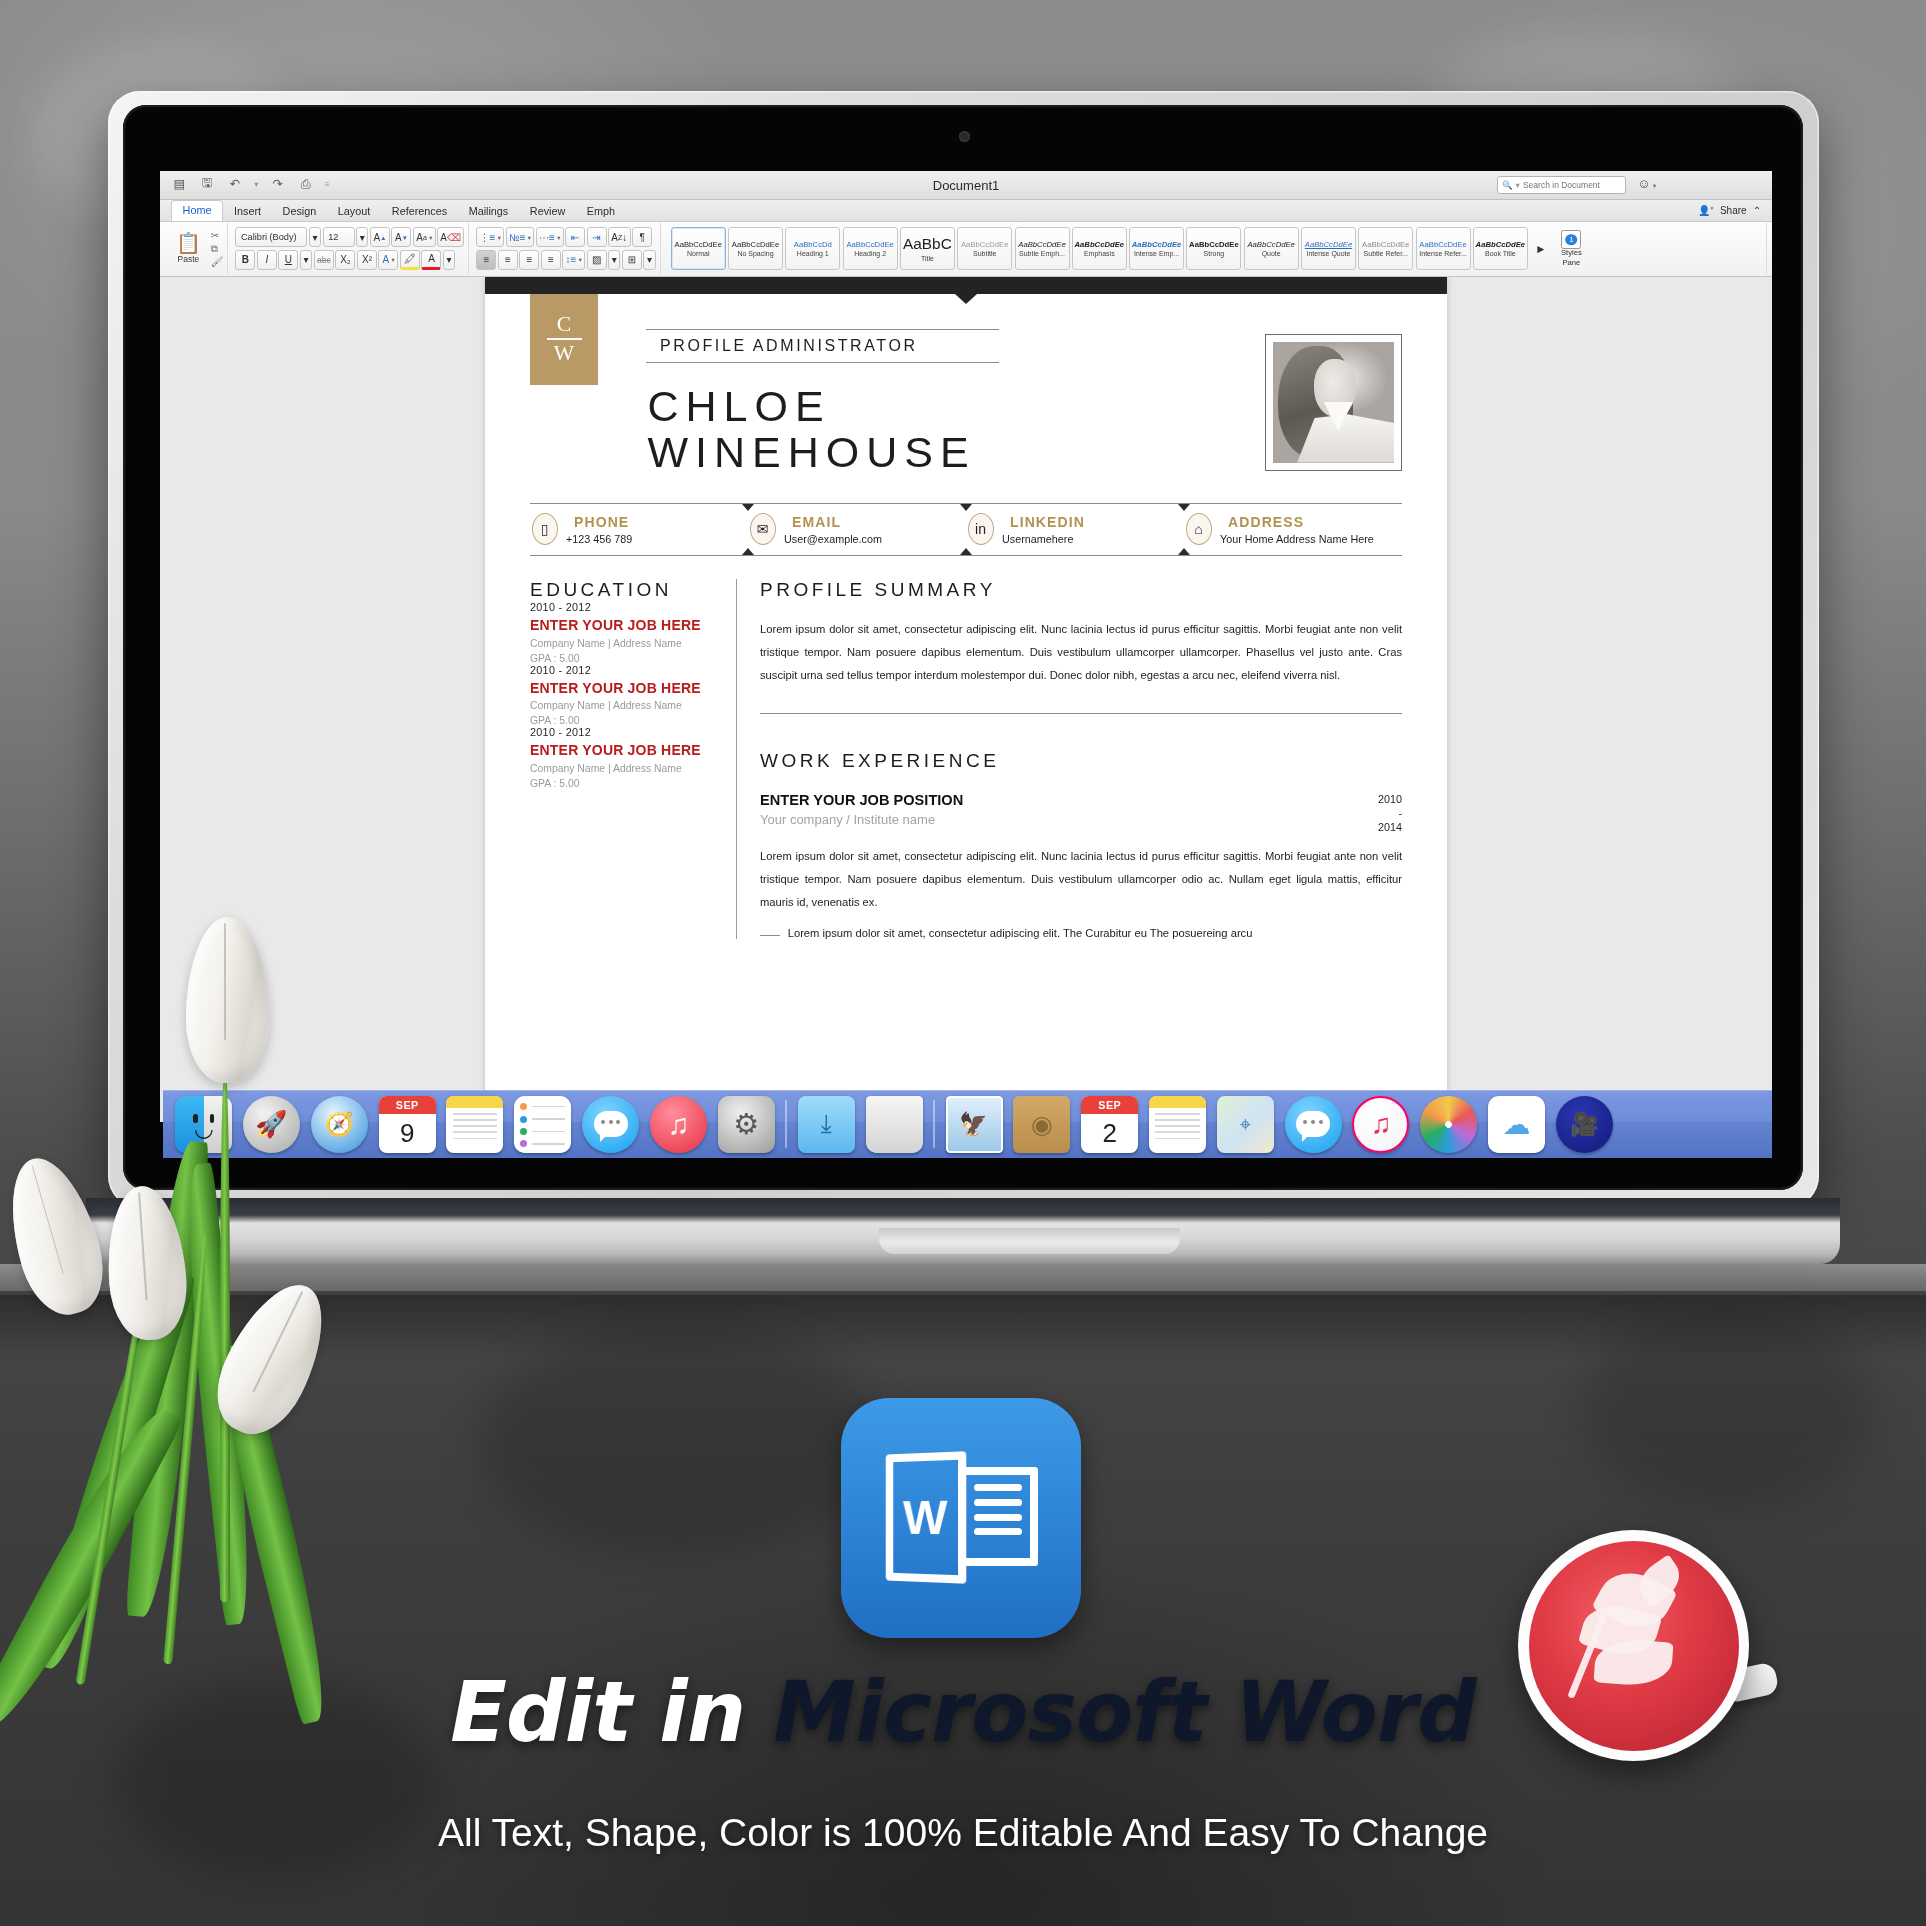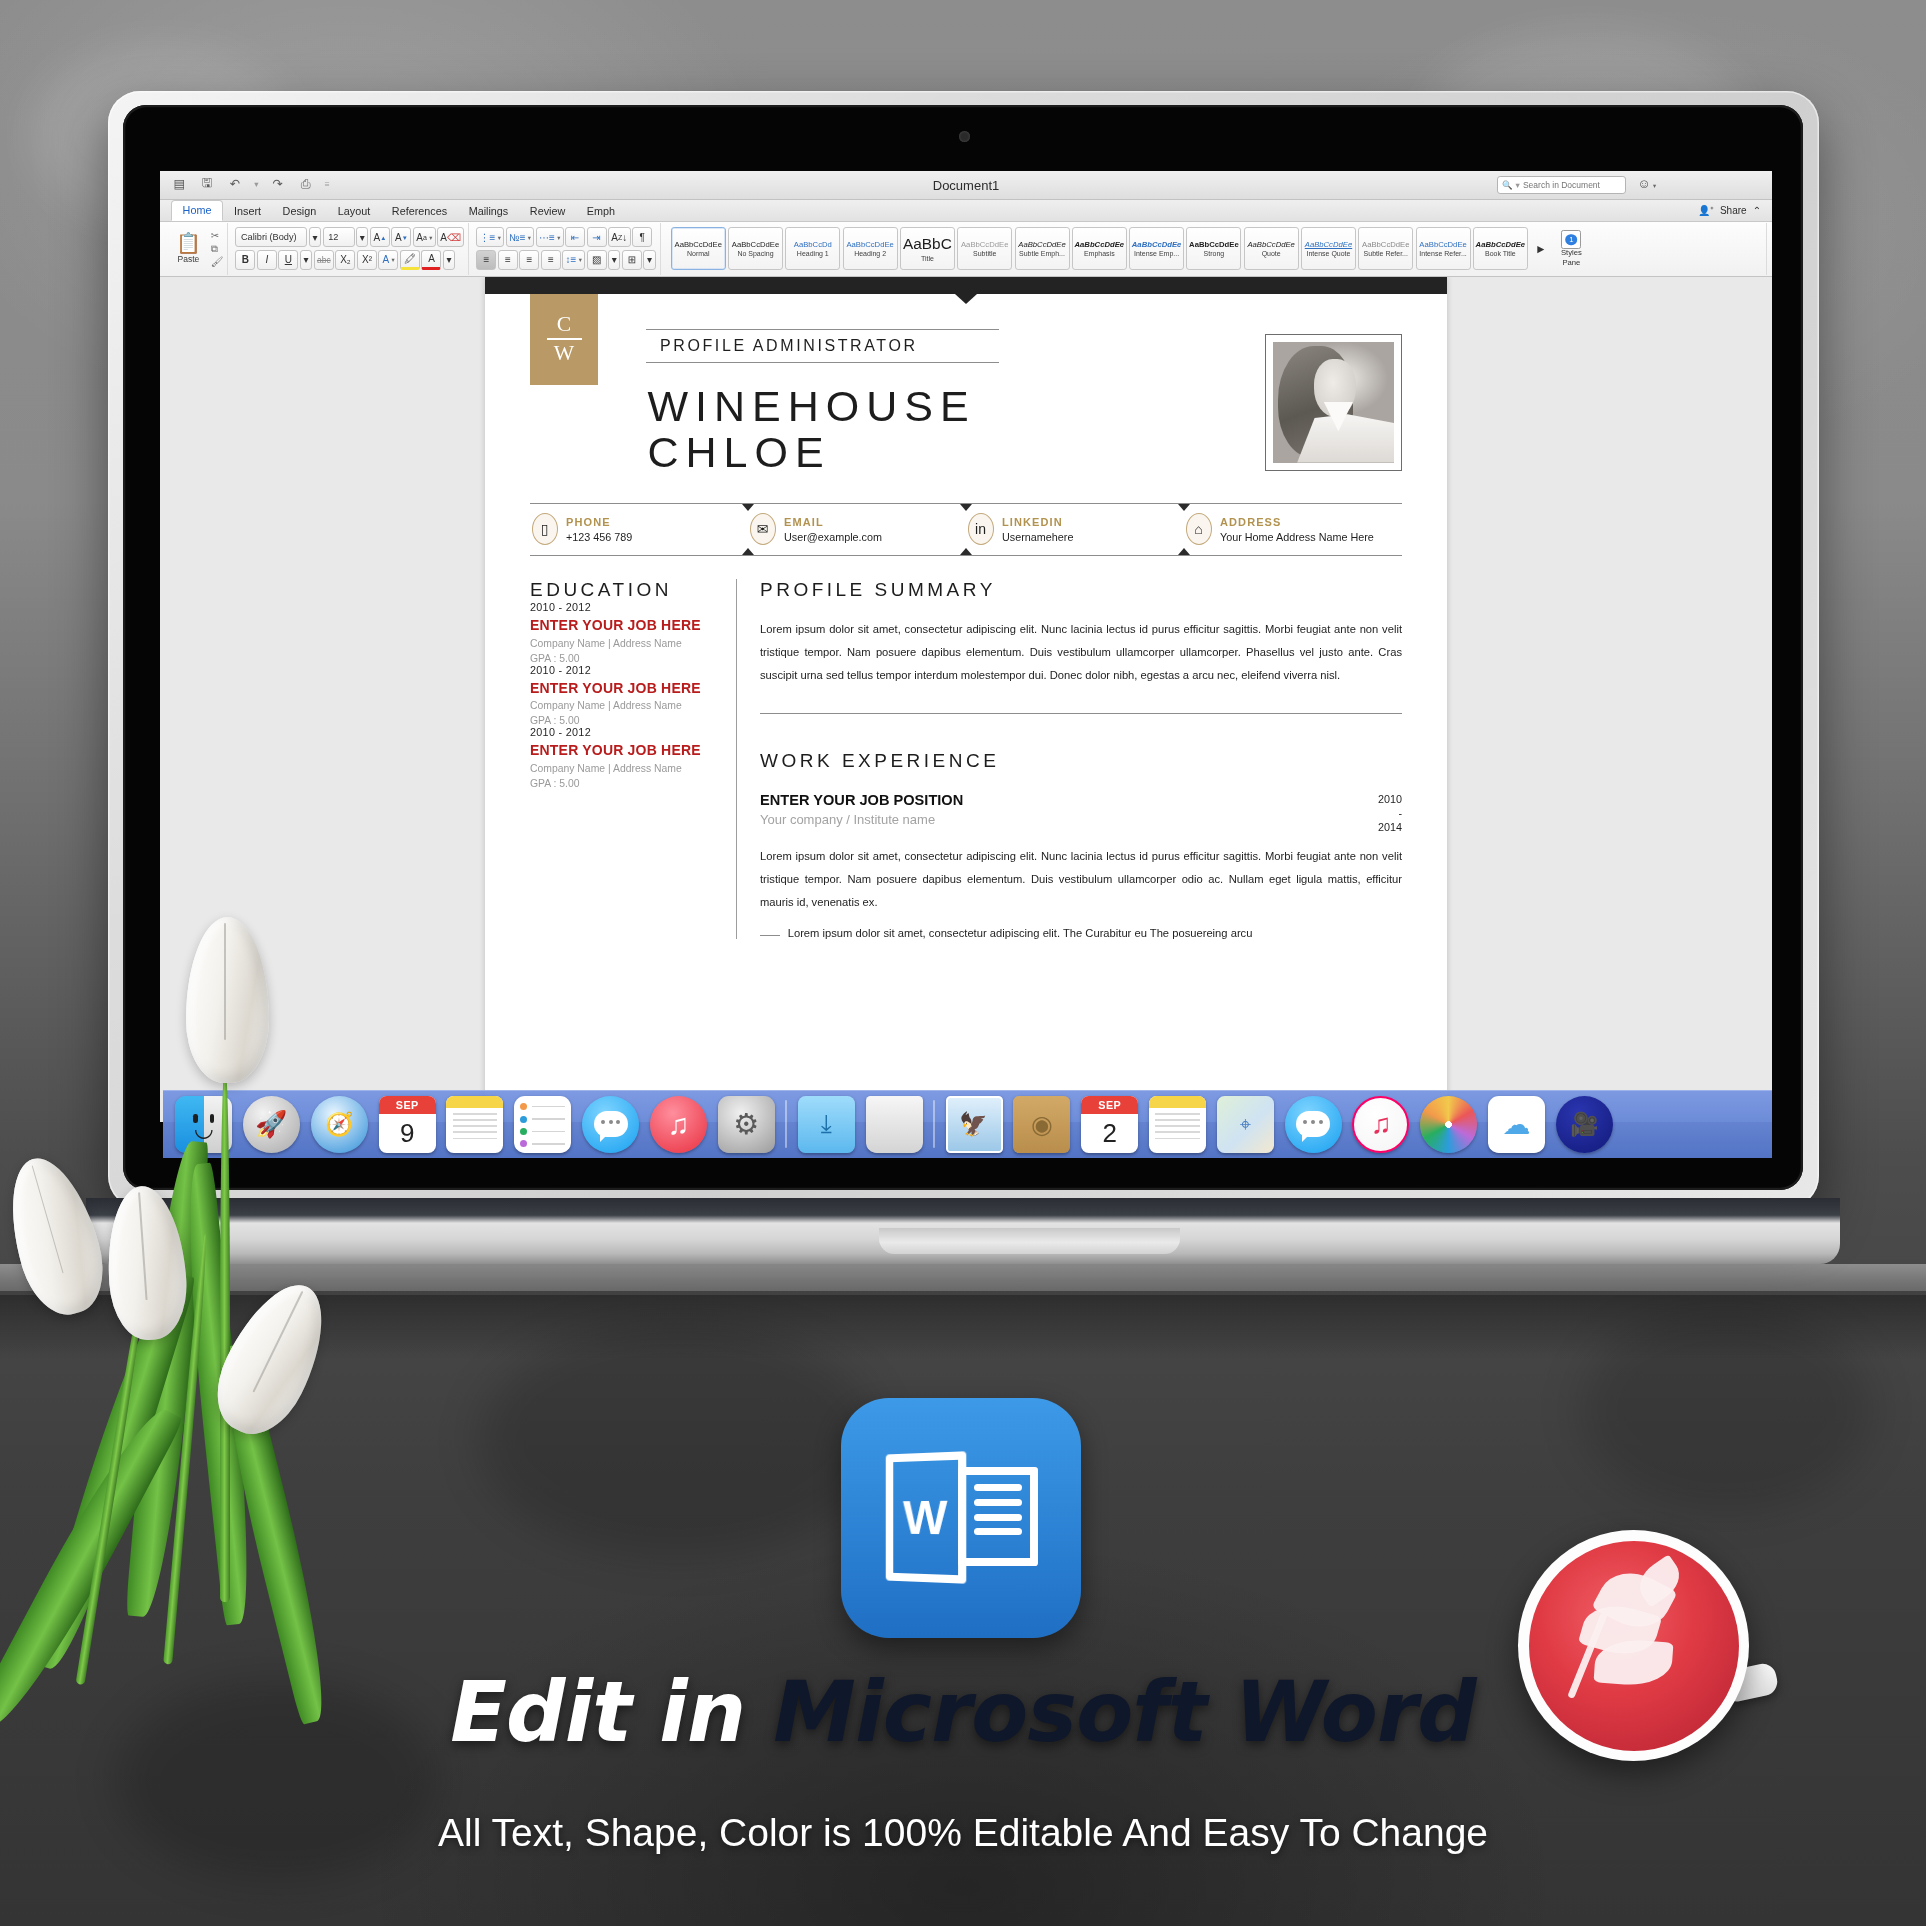--- a/index.html
+++ b/index.html
@@ -212,21 +212,21 @@
   .cb-notch-t, .cb-notch-b { position:absolute; width:0;height:0;
       border-left:6.2px solid transparent; border-right:6.2px solid transparent; }
   .cb-notch-t { top:0; border-top:7px solid #2b2b2b; }
   .cb-notch-b { bottom:0; border-bottom:7px solid #2b2b2b; }
   .contact { flex:1; display:flex; align-items:center; gap:8.5px; padding-left:1.5px; }
   .c-ico {
     width:26px; height:32px; border:1.2px solid #c3a97c; border-radius:50%;
     background:#faf6ef; display:flex; align-items:center; justify-content:center;
     font-size:14px; color:#1e1e1e; flex:0 0 auto;
   }
-  .c-lbl { font-size:11px; letter-spacing:1.1px; color:#b2924f; font-weight:bold; }
+  .c-lbl { font-size:14px; letter-spacing:1.1px; color:#b2924f; font-weight:bold;margin-left:8px; }
   .c-val { font-size:10.8px; color:#1f1f1f; margin-top:2.3px; white-space:nowrap; }
 
   
   #res-body { display:flex; margin:23px 45px 0; }
   #col-left { width:207px; padding-right:20px; border-right:0.8px solid #9d9d9d; }
   #col-right { flex:1; padding-left:23px; }
   .sec-h { font-size:19px; letter-spacing:3.5px; color:#1d1d1d; }
   .edu-item { }
   .edu-years { font-size:10.8px; color:#1f1f1f; letter-spacing:0.3px; }
   .edu-job { font-size:14px; font-weight:bold; color:#b91c1c; margin-top:3.9px; letter-spacing:0.2px; }
@@ -592,22 +592,22 @@
       <div id="res-head">
         <div id="monogram">
           <span class="mono-l">C</span>
           <span class="mono-bar"></span>
           <span class="mono-l">W</span>
         </div>
 
         <div id="title-block">
           <div id="job-title-line">PROFILE ADMINISTRATOR</div>
           <div id="fullname">
+            <div class="name-line">CHLOE</div>
             <div class="name-line">WINEHOUSE</div>
-            <div class="name-line">CHLOE</div>
           </div>
         </div>
 
         <div id="photo-frame">
           <div id="photo">
             <div id="ph-hair"></div>
             <div id="ph-face"></div>
             <div id="ph-shirt"></div>
             <div id="ph-collar"></div>
           </div>

